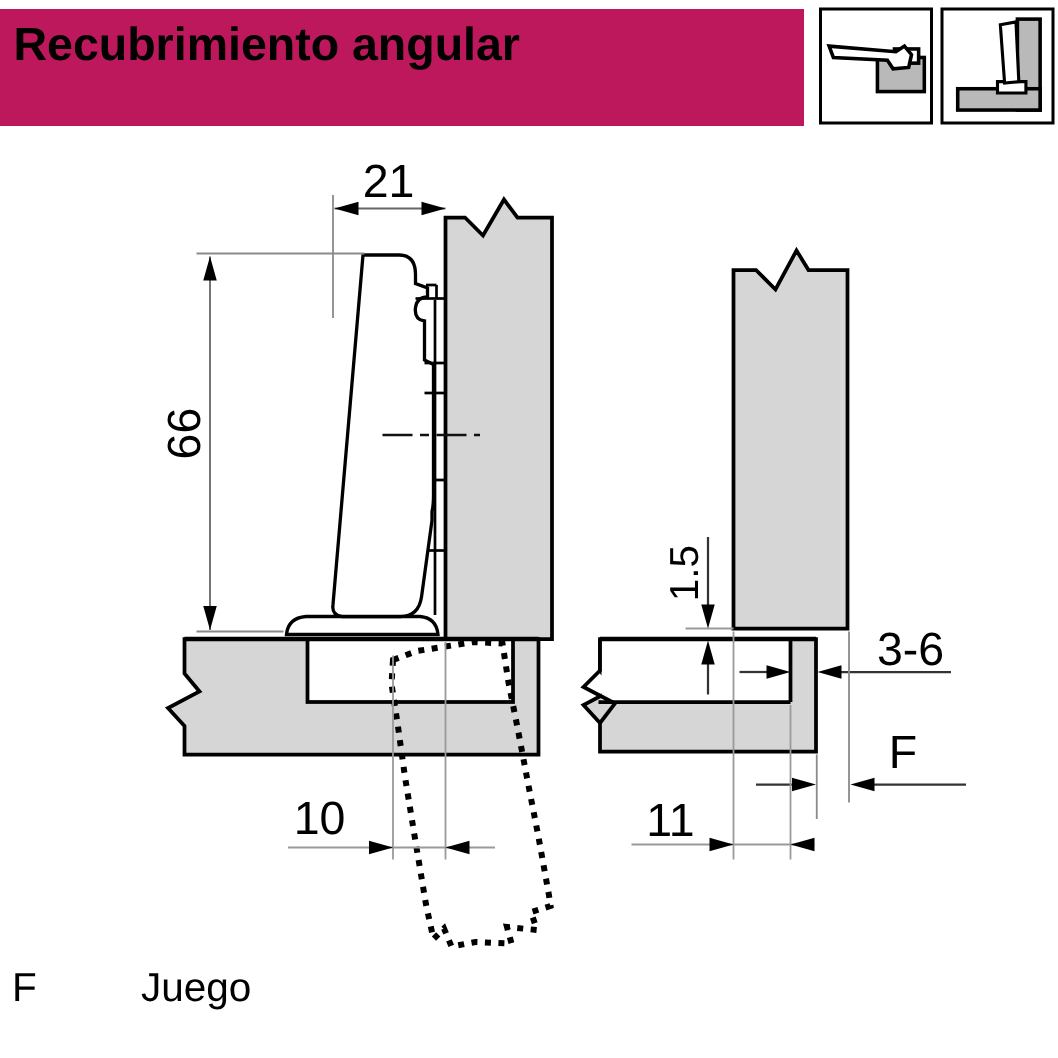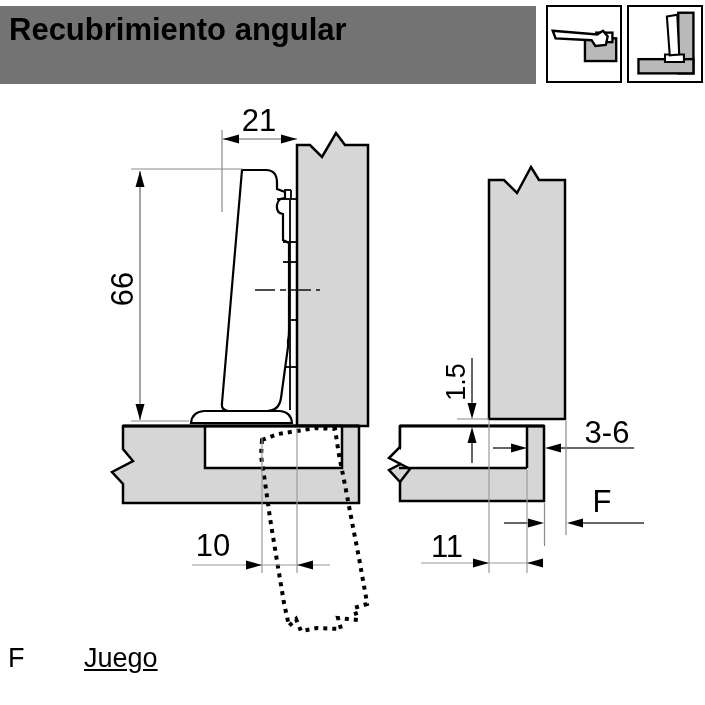--- a/index.html
+++ b/index.html
@@ -1,28 +1,28 @@
 <!DOCTYPE html>
 <html><head>
 <meta charset="utf-8">
 <style>
   html,body{margin:0;padding:0;background:#ffffff;}
   #stage{position:relative;width:705px;height:705px;background:#ffffff;overflow:hidden;
          font-family:"Liberation Sans", sans-serif;}
-  .header-bar{position:absolute;left:0;top:6px;width:536px;height:78px;background:#737373;}
+  .header-bar{position:absolute;left:0;top:6px;width:536px;height:78px;background:#be185d;}
   .header-title{position:absolute;left:9px;top:6px;font-size:31px;font-weight:bold;color:#000;
                 letter-spacing:0px;}
   .icon-box{position:absolute;top:5px;width:76px;height:78px;background:#ffffff;border:2.5px solid #000;box-sizing:border-box;}
   #icon-box-1{left:546px;}
   #icon-box-2{left:627px;}
   .icon-box svg{display:block;width:100%;height:100%;}
   .drawing{position:absolute;left:0;top:0;}
   .footer{position:absolute;top:643px;left:0;width:705px;font-size:27px;color:#000;}
   .footer .sym{position:absolute;left:8px;}
-  .footer .lbl{position:absolute;left:84px;text-decoration:underline;}
+  .footer .lbl{position:absolute;left:94px;}
   text{font-family:"Liberation Sans", sans-serif;fill:#000;}
 </style>
 </head>
 <body>
 
 <div id="stage">
 
   <div class="header-bar">
     <span class="header-title">Recubrimiento angular</span>
   </div>

